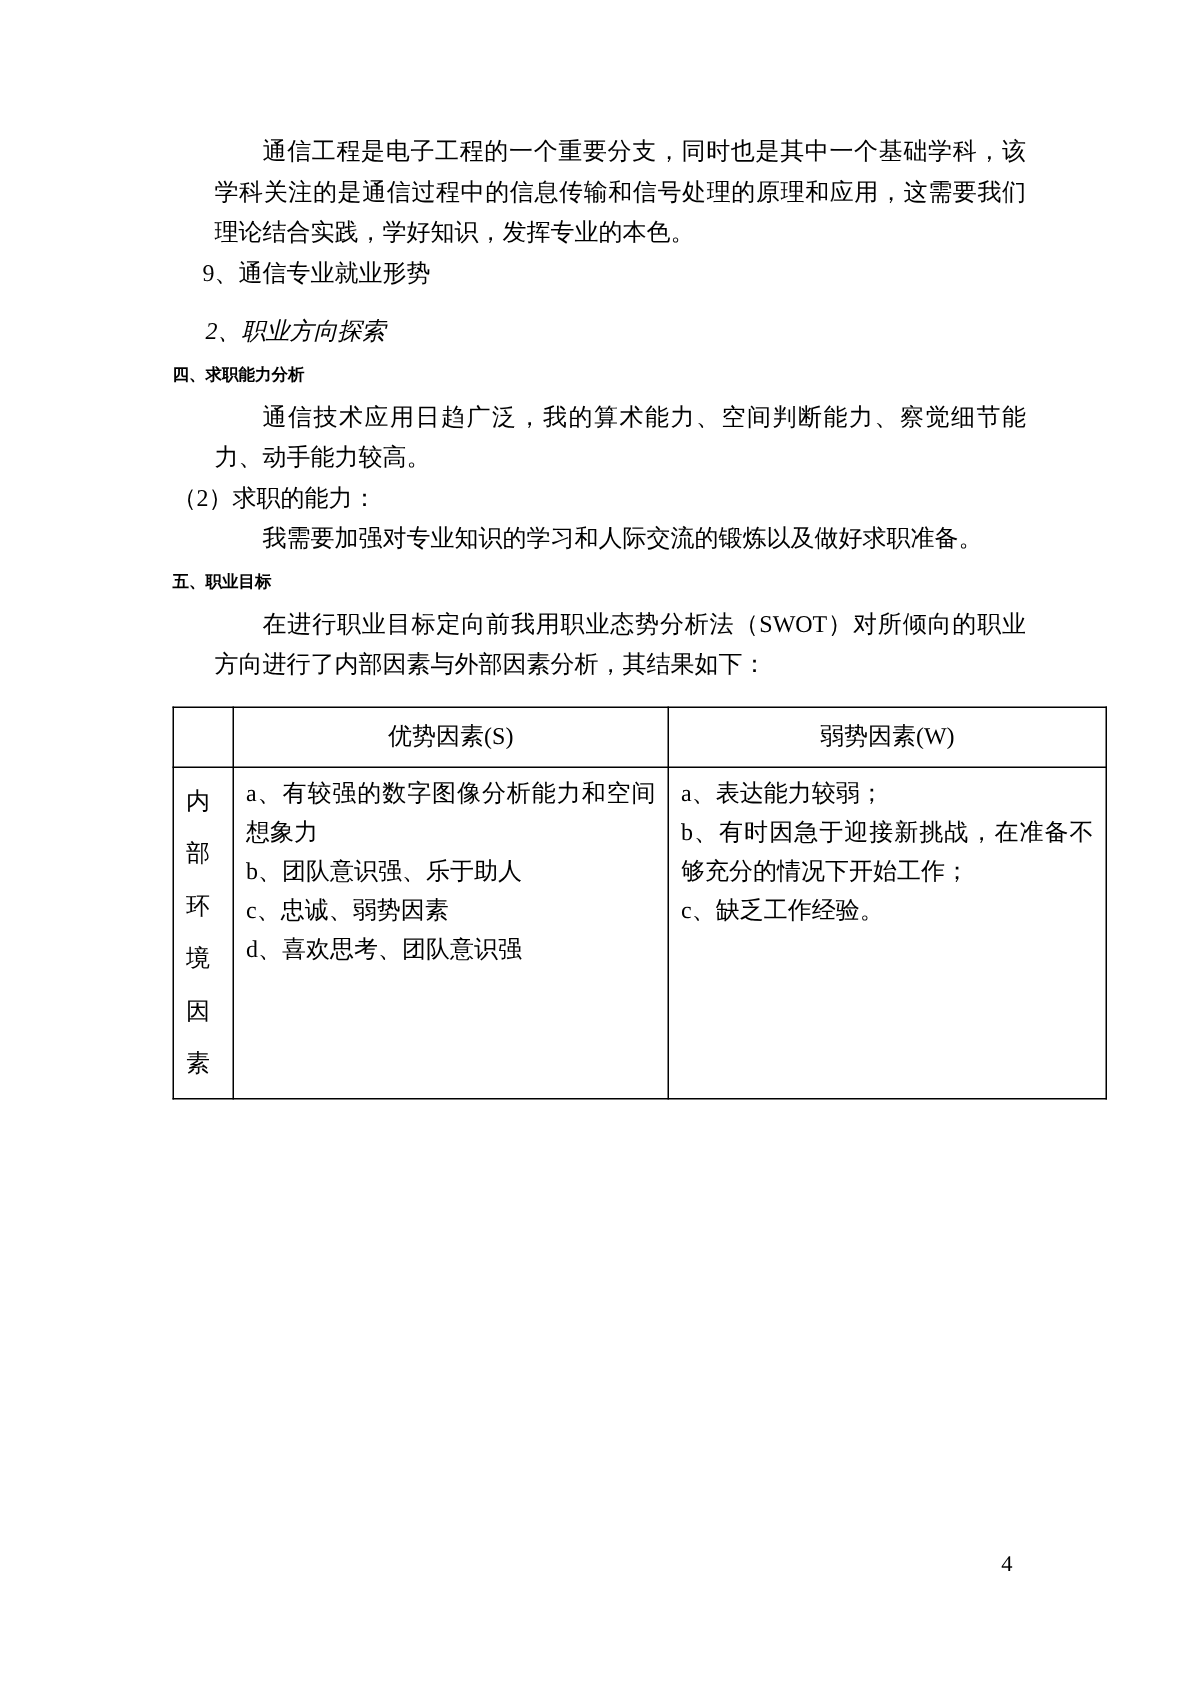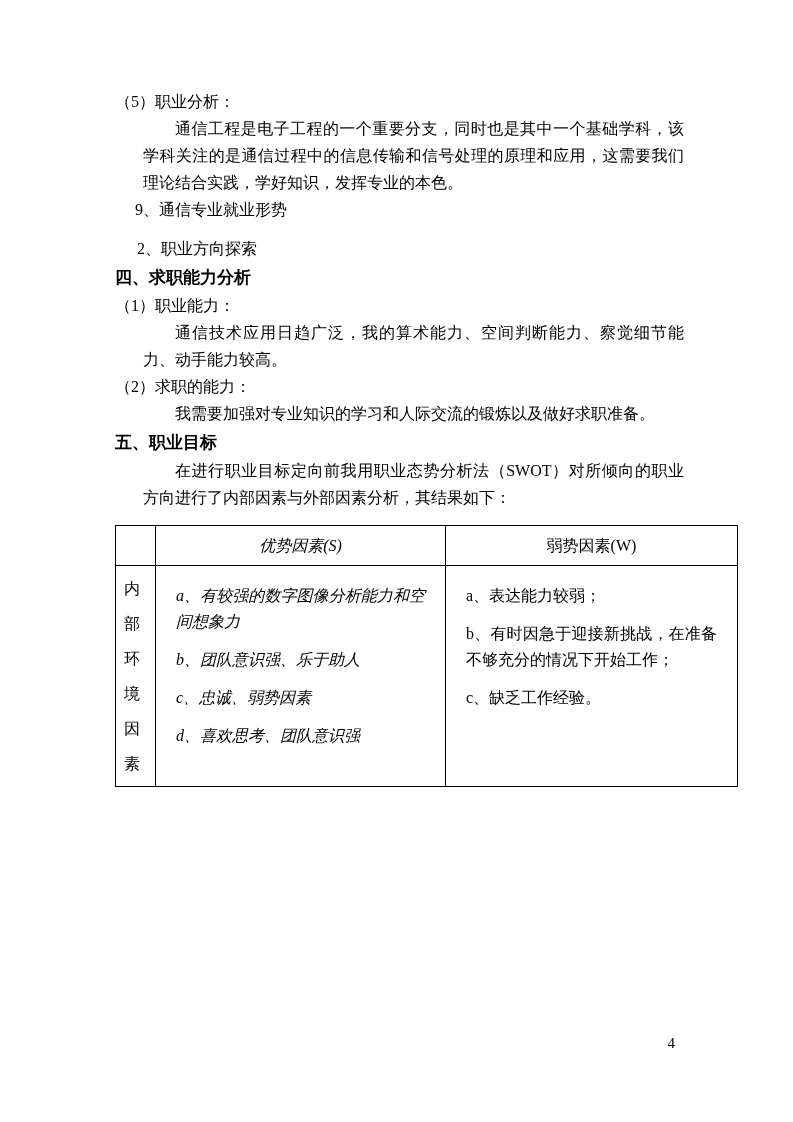--- a/index.html
+++ b/index.html
@@ -14,75 +14,73 @@
     font-size: 16px;
     line-height: 27px;
     padding: 88px 109px 0 115px;
     overflow: hidden;
   }
   .p { text-align: justify; }
   .ti-2 { text-indent: 2em; margin-left: 28px; }
   .ti-3 { text-indent: 3em; }
   .ml-1 { margin-left: 20px; }
   .ml-2 { margin-left: 22px; }
-  .mt-gap { margin-top: 12px; }
+  .mt-gap { margin-top: 12px; font-style: italic; }
   .mt-gap-lg { margin-top: 19px; }
   .heading {
     font-weight: bold;
-    font-size: 17px;
+    font-size: 11px;
     margin: 2px 0 1px 0;
   }
   table.swot {
     border-collapse: collapse;
     width: 622px;
     margin-top: 14px;
     table-layout: fixed;
   }
   table.swot td {
     border: 1px solid #000000;
     font-size: 16px;
   }
   td.vcol { width: 40px; text-align: center; vertical-align: middle; padding: 0; }
-  td.c1 { width: 290px; font-style: italic; }
+  td.c1 { width: 290px; }
   td.c2 { width: 292px; }
   td.hcell {
     height: 40px;
     text-align: center;
     vertical-align: middle;
   }
   td.ccell {
     height: 213px;
     vertical-align: top;
     padding: 5px 8px;
     line-height: 26px;
     text-align: justify;
   }
   .vchar { display: block; line-height: 35px; }
-  .cell-item { margin: 12px; }
+  .cell-item { margin: 0; }
   .page-number {
     position: absolute;
     top: 1030px;
     right: 118px;
     font-size: 15px;
   }
 </style>
 </head>
 <body>
 
 <div class="page">
 
-  <div class="p">（5）职业分析：</div>
   <div class="p ti-2">通信工程是电子工程的一个重要分支，同时也是其中一个基础学科，该学科关注的是通信过程中的信息传输和信号处理的原理和应用，这需要我们理论结合实践，学好知识，发挥专业的本色。</div>
 
   <div class="p ml-1">9、通信专业就业形势</div>
 
   <div class="p ml-2 mt-gap">2、职业方向探索</div>
 
   <div class="heading">四、求职能力分析</div>
-  <div class="p">（1）职业能力：</div>
   <div class="p ti-2">通信技术应用日趋广泛，我的算术能力、空间判断能力、察觉细节能力、动手能力较高。</div>
   <div class="p">（2）求职的能力：</div>
   <div class="p ti-2">我需要加强对专业知识的学习和人际交流的锻炼以及做好求职准备。</div>
 
   <div class="heading mt-gap-lg">五、职业目标</div>
   <div class="p ti-2">在进行职业目标定向前我用职业态势分析法（SWOT）对所倾向的职业方向进行了内部因素与外部因素分析，其结果如下：</div>
 
   <table class="swot">
     <tbody>
       <tr>

